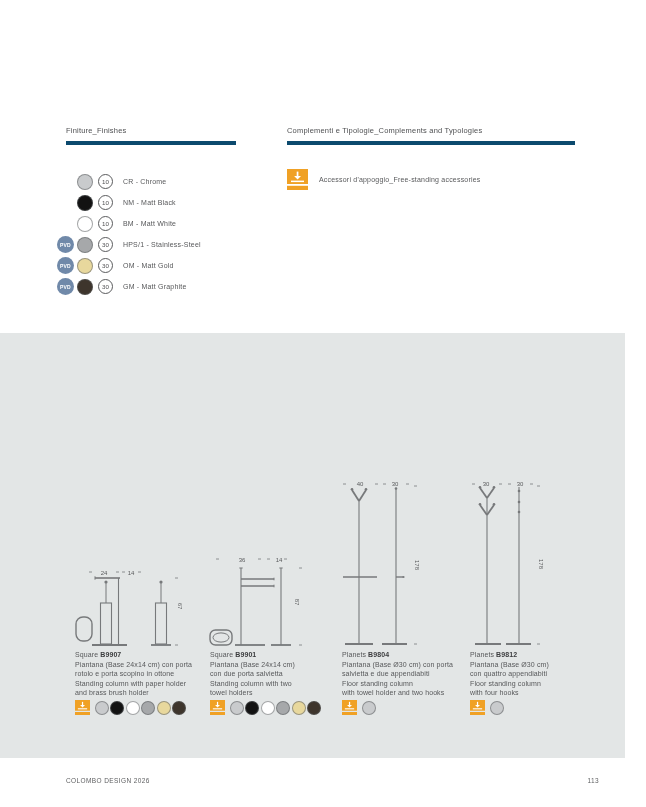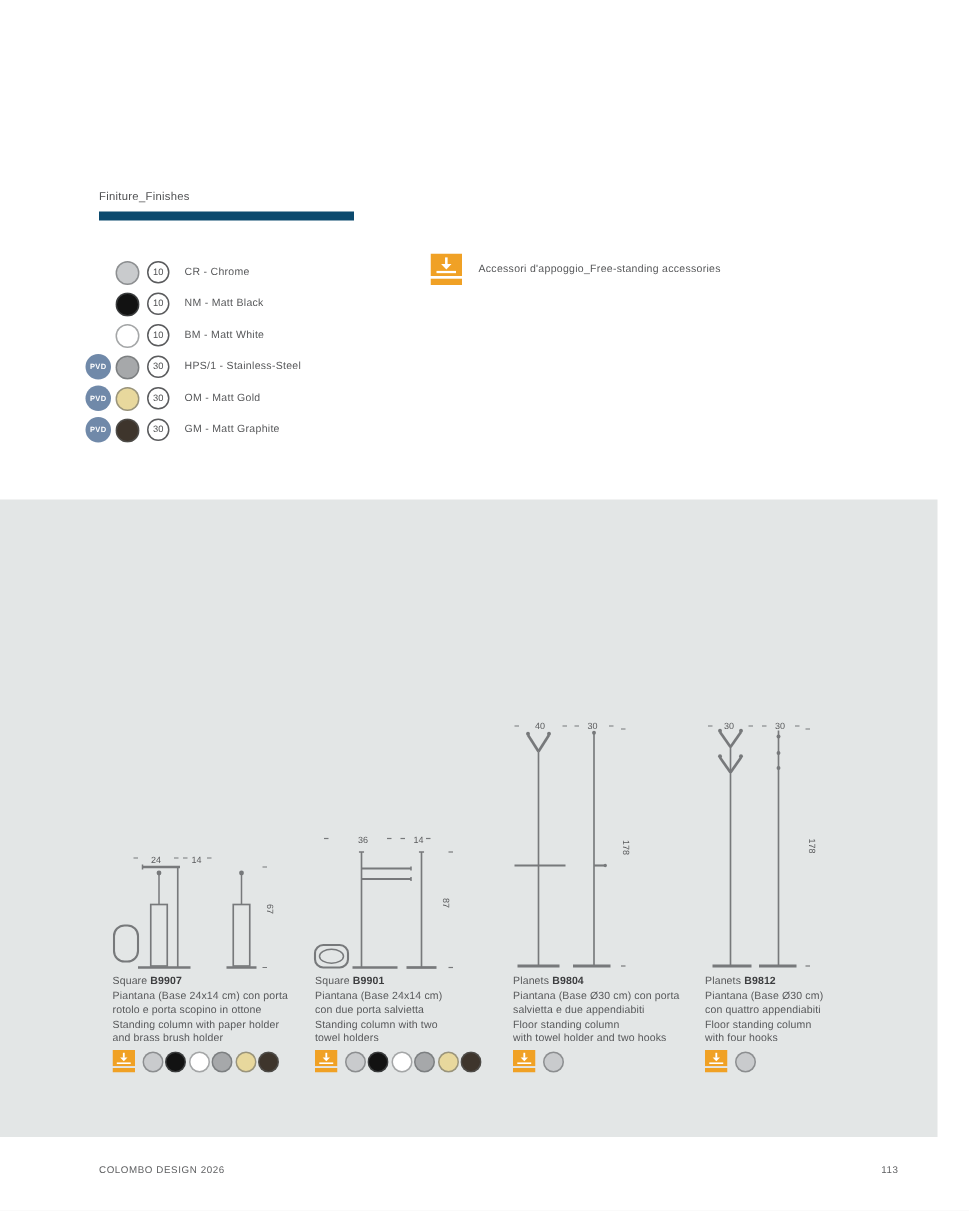--- a/index.html
+++ b/index.html
@@ -2,21 +2,21 @@
 <html style="--accent: #F0A125; --panel: #E3E6E6; --pvd: #7089A9;"><head>
 <meta charset="utf-8">
 <style>
   html,body{margin:0;padding:0;background:#fff;}
   #page{
     position:relative;width:646px;height:807px;background:#fff;overflow:hidden;
     font-family:"Liberation Sans",sans-serif;color:#57585a;
   }
   .sec-head{
     position:absolute;font-size:7.5px;letter-spacing:.2px;color:#4f5052;
-    border-bottom:6px solid #0c4a6e;padding-bottom:6px;
+    border-bottom:4px solid #0c4a6e;padding-bottom:6px;
   }
   
   #finish-list{position:absolute;left:57px;top:171px;}
   .fin-row{display:flex;align-items:center;height:21px;}
   .pvd-slot{width:17px;height:17px;margin-right:3px;flex:0 0 auto;}
   .pvd-badge{
     width:17px;height:17px;border-radius:50%;background:var(--pvd);
     color:#fff;font-size:5px;font-weight:bold;letter-spacing:.2px;
     display:flex;align-items:center;justify-content:center;
   }
@@ -51,20 +51,21 @@
   .swatch-row .fs-icon{margin-right:3px;}
   
   .footer-text{position:absolute;font-size:6.5px;letter-spacing:.4px;color:#5f6062;}
 </style>
 </head>
 <body>
 
 <div id="page">
 
   <div class="sec-head" style="left:66px;top:126px;width:170px;">Finiture_Finishes</div>
+  <div class="sec-head" style="left:287px;top:126px;width:288px;">Complementi e Tipologie_Complements and Typologies</div>
 
   <div id="finish-list">
     <div class="fin-row">
       <span class="pvd-slot"></span>
       <span class="swatch" style="background-color: rgb(201, 203, 205);"></span>
       <span class="qty-circle">10</span>
       <span class="fin-label">CR - Chrome</span>
     </div>
     <div class="fin-row">
       <span class="pvd-slot"></span>

